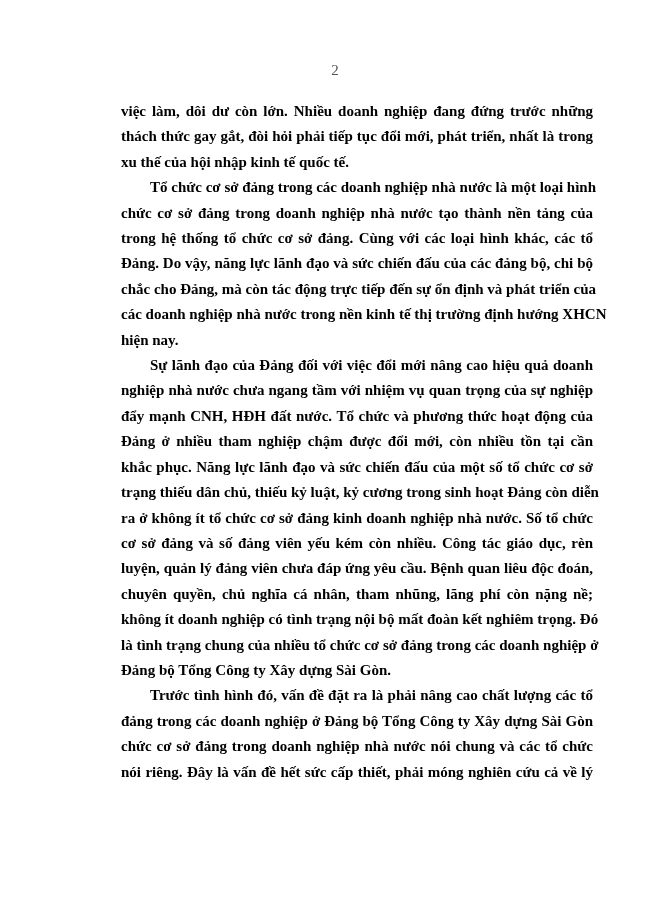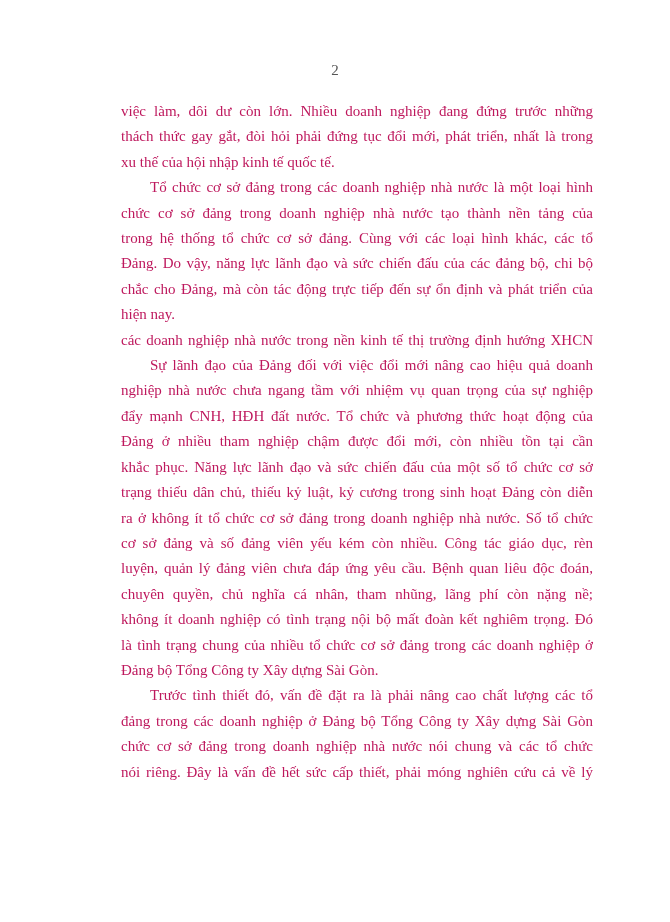--- a/index.html
+++ b/index.html
@@ -3,62 +3,63 @@
 <meta charset="utf-8">
 <style>
   html, body { margin: 0; padding: 0; background: #ffffff; }
   body { width: 670px; height: 922px; position: relative; overflow: hidden; }
   .page-number {
     position: absolute; top: 62px; left: 0; width: 670px; text-align: center;
     font-family: "Liberation Serif", serif; font-size: 15px; color: #555;
   }
   .content {
     position: absolute; top: 99px; left: 121px; width: 472px;
-    font-family: "Liberation Serif", serif; font-size: 15px; color: #be185d;
+    font-family: "Liberation Serif", serif; font-size: 15px; color: #000000;
     line-height: 25.4px;
+    font-weight: bold;
   }
   .content p { margin: 0; text-align: justify; text-align-last: left; }
   .line { display: block; text-align: justify; text-align-last: justify; white-space: nowrap; }
   .line.last { text-align-last: left; }
   .line.first { padding-left: 29px; }
 </style>
 </head>
 <body>
 
 <div class="page-number">2</div>
 
 <div class="content">
   <p>
     <span class="line">việc làm, dôi dư còn lớn. Nhiều doanh nghiệp đang đứng trước những</span>
-    <span class="line">thách thức gay gắt, đòi hỏi phải đứng tục đổi mới, phát triển, nhất là trong</span>
+    <span class="line">thách thức gay gắt, đòi hỏi phải tiếp tục đổi mới, phát triển, nhất là trong</span>
     <span class="line last">xu thế của hội nhập kinh tế quốc tế.</span>
   </p>
   <p>
     <span class="line first">Tổ chức cơ sở đảng trong các doanh nghiệp nhà nước là một loại hình</span>
     <span class="line">chức cơ sở đảng trong doanh nghiệp nhà nước tạo thành nền tảng của</span>
     <span class="line">trong hệ thống tổ chức cơ sở đảng. Cùng với các loại hình khác, các tổ</span>
     <span class="line">Đảng. Do vậy, năng lực lãnh đạo và sức chiến đấu của các đảng bộ, chi bộ</span>
     <span class="line">chắc cho Đảng, mà còn tác động trực tiếp đến sự ổn định và phát triển của</span>
+    <span class="line">các doanh nghiệp nhà nước trong nền kinh tế thị trường định hướng XHCN</span>
     <span class="line last">hiện nay.</span>
-    <span class="line">các doanh nghiệp nhà nước trong nền kinh tế thị trường định hướng XHCN</span>
   </p>
   <p>
     <span class="line first">Sự lãnh đạo của Đảng đối với việc đổi mới nâng cao hiệu quả doanh</span>
     <span class="line">nghiệp nhà nước chưa ngang tầm với nhiệm vụ quan trọng của sự nghiệp</span>
     <span class="line">đẩy mạnh CNH, HĐH đất nước. Tổ chức và phương thức hoạt động của</span>
     <span class="line">Đảng ở nhiều tham nghiệp chậm được đổi mới, còn nhiều tồn tại cần</span>
     <span class="line">khắc phục. Năng lực lãnh đạo và sức chiến đấu của một số tổ chức cơ sở</span>
     <span class="line">trạng thiếu dân chủ, thiếu kỷ luật, kỷ cương trong sinh hoạt Đảng còn diễn</span>
-    <span class="line">ra ở không ít tổ chức cơ sở đảng trong doanh nghiệp nhà nước. Số tổ chức</span>
+    <span class="line">ra ở không ít tổ chức cơ sở đảng kinh doanh nghiệp nhà nước. Số tổ chức</span>
     <span class="line">cơ sở đảng và số đảng viên yếu kém còn nhiều. Công tác giáo dục, rèn</span>
     <span class="line">luyện, quản lý đảng viên chưa đáp ứng yêu cầu. Bệnh quan liêu độc đoán,</span>
     <span class="line">chuyên quyền, chủ nghĩa cá nhân, tham nhũng, lãng phí còn nặng nề;</span>
     <span class="line">không ít doanh nghiệp có tình trạng nội bộ mất đoàn kết nghiêm trọng. Đó</span>
     <span class="line">là tình trạng chung của nhiều tổ chức cơ sở đảng trong các doanh nghiệp ở</span>
     <span class="line last">Đảng bộ Tổng Công ty Xây dựng Sài Gòn.</span>
   </p>
   <p>
-    <span class="line first">Trước tình thiết đó, vấn đề đặt ra là phải nâng cao chất lượng các tổ</span>
+    <span class="line first">Trước tình hình đó, vấn đề đặt ra là phải nâng cao chất lượng các tổ</span>
     <span class="line">đảng trong các doanh nghiệp ở Đảng bộ Tổng Công ty Xây dựng Sài Gòn</span>
     <span class="line">chức cơ sở đảng trong doanh nghiệp nhà nước nói chung và các tổ chức</span>
     <span class="line">nói riêng. Đây là vấn đề hết sức cấp thiết, phải móng nghiên cứu cả về lý</span>
   </p>
 </div>
 
 </body></html>

